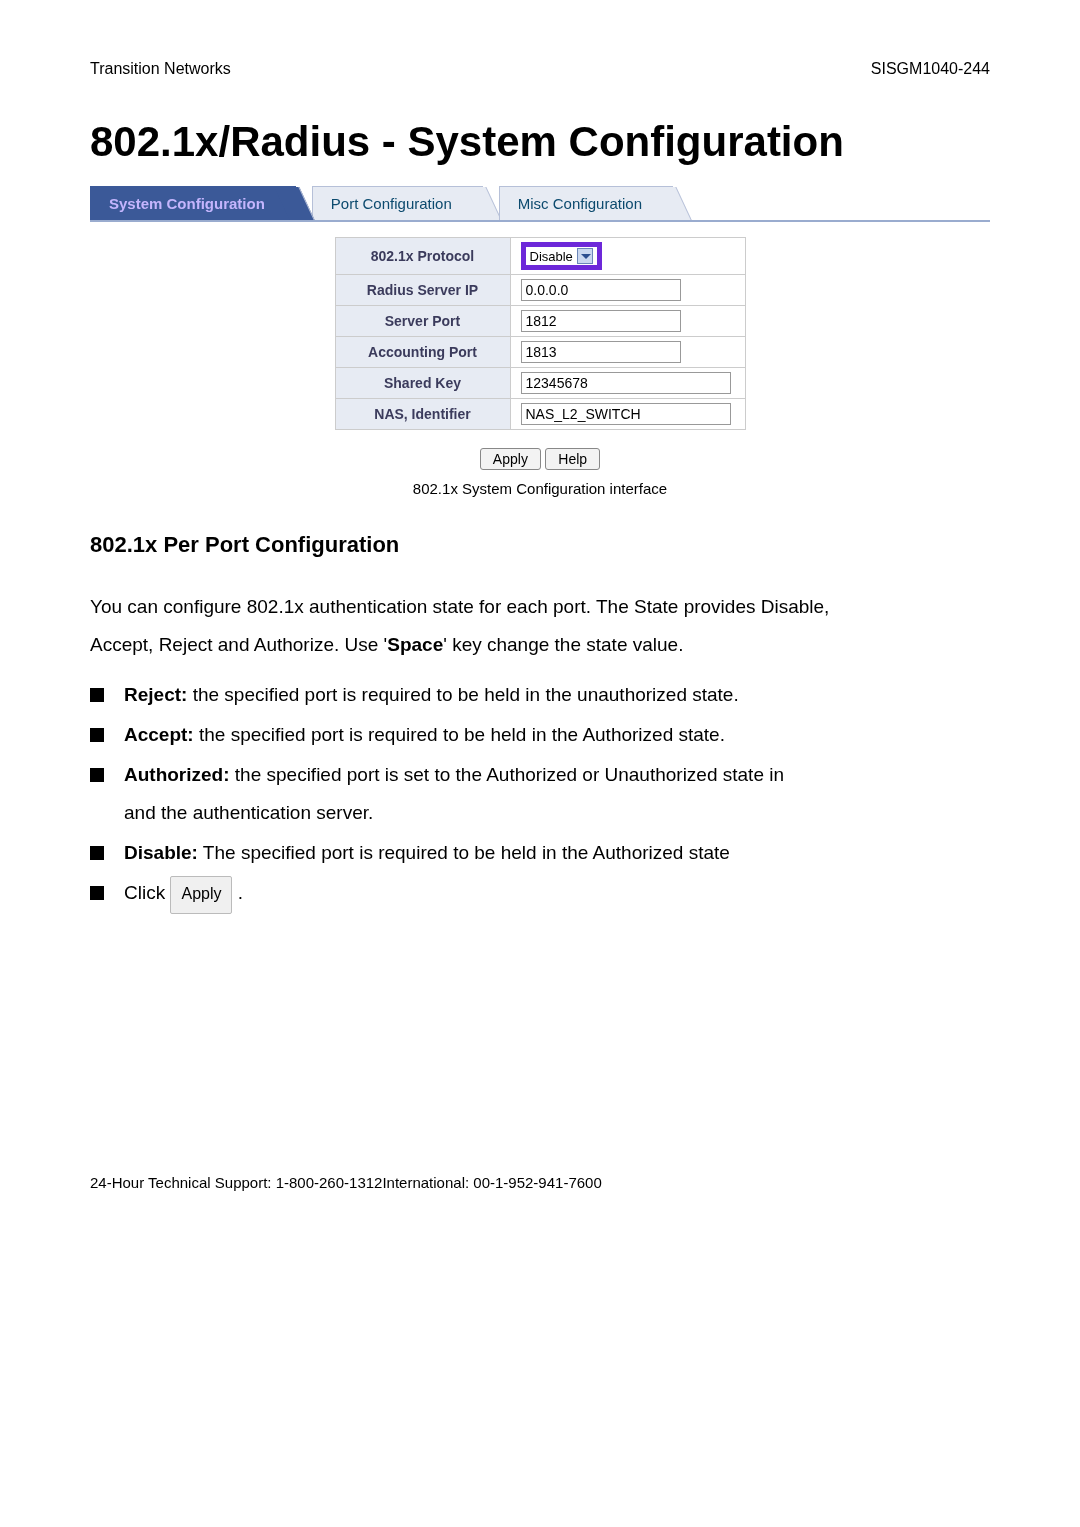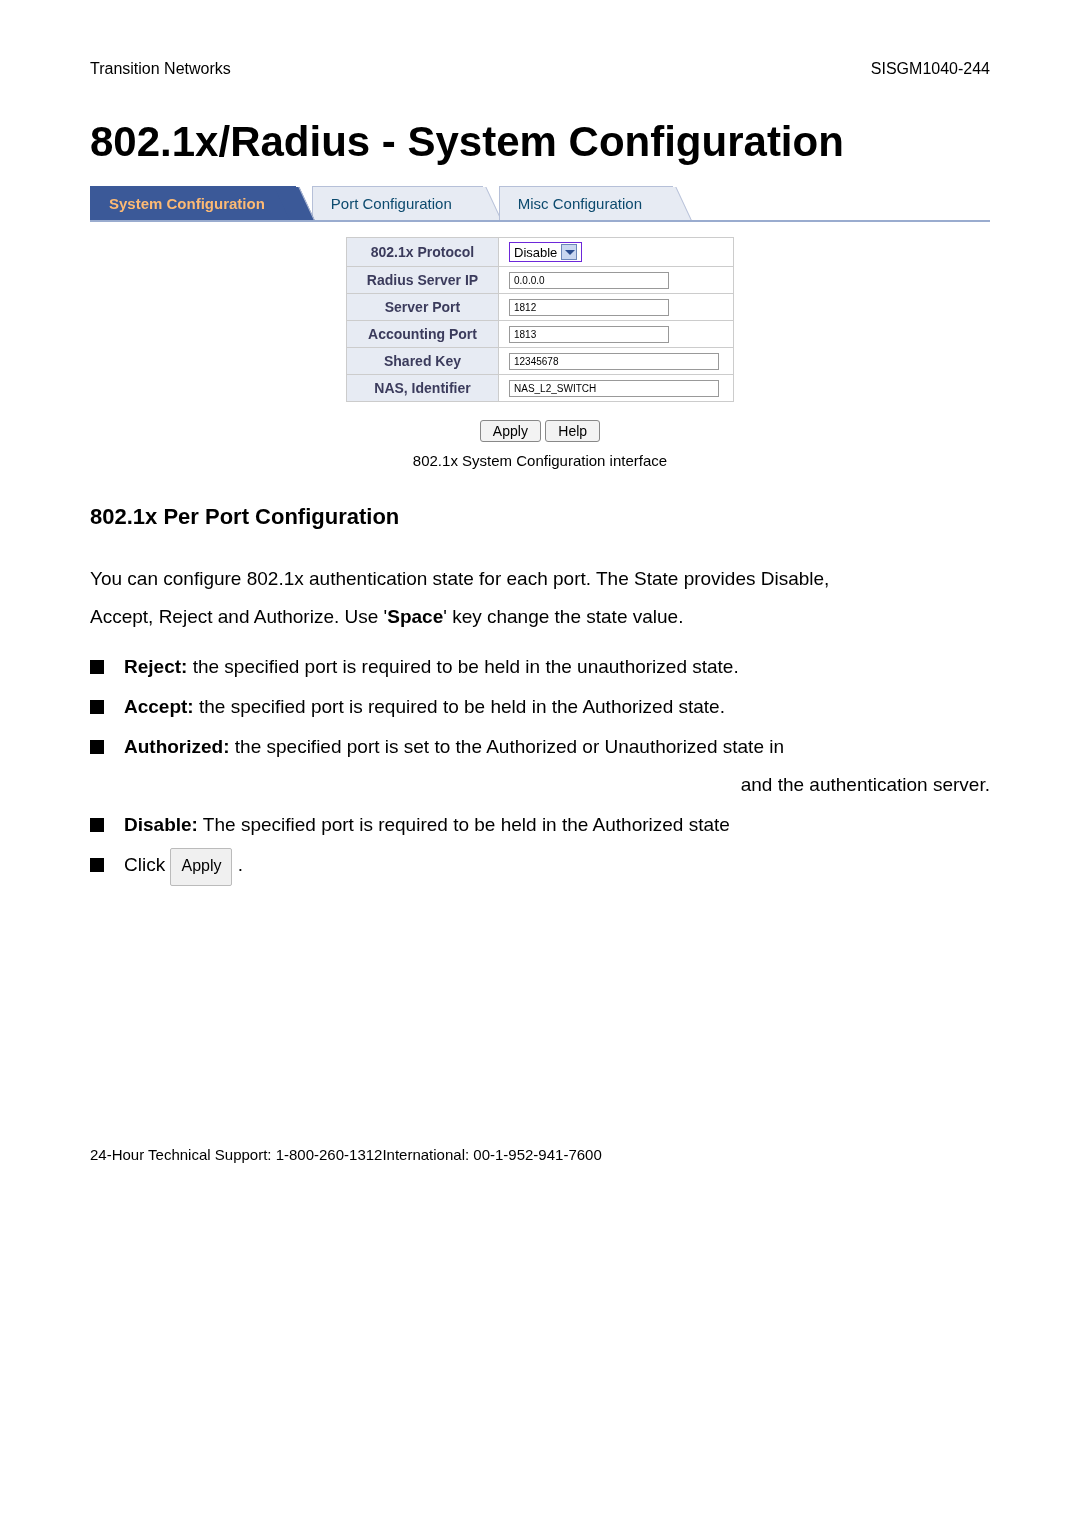--- a/index.html
+++ b/index.html
@@ -40,46 +40,46 @@
     content: "";
     position: absolute;
     right: -12px; top: 0; bottom: 0;
     width: 24px;
     background: inherit;
     transform: skewX(25deg);
     border-right: 1px solid #b6c0d8;
   }
   .tab.active {
     background: #3b5998;
-    color: #fdba74;
+    color: #c4b5fd;
     font-weight: bold;
     z-index: 2;
     border-color: #3b5998;
   }
   .tab + .tab { margin-left: 16px; }
   .config-table {
     margin: 0 auto;
     border-collapse: collapse;
   }
   .config-table td {
     border: 1px solid #ccc;
     padding: 4px 10px;
     font-size: 14px;
     vertical-align: middle;
   }
   .config-table td.label {
     background: #e7ebf3;
     color: #3b3b5c;
     font-weight: bold;
     text-align: center;
-    width: 152px;
+    width: 175px;
   }
   .config-table td.value { width: 235px; background: #fff; }
   .dropdown {
-    border: 1px solid #6d28d9;
+    border: 5px solid #6d28d9;
     padding: 1px 4px;
     font-size: 13px;
     display: inline-flex;
     align-items: center;
     gap: 4px;
     background: #fff;
   }
   .dropdown .arrow {
     display: inline-block;
     background: #c9d7f0;
@@ -90,21 +90,21 @@
   .dropdown .arrow::after {
     content: "";
     position: absolute;
     left: 3px; top: 5px;
     border-left: 5px solid transparent;
     border-right: 5px solid transparent;
     border-top: 5px solid #2a4d8f;
   }
   .text-input {
     border: 1px solid #999;
-    font-size: 10px;
+    font-size: 14px;
     padding: 2px 4px;
     width: 160px;
     font-family: inherit;
   }
   .text-input.wide { width: 210px; }
   .btn-row { text-align: center; margin-top: 18px; }
   .btn {
     border: 1px solid #888;
     background: #f3f3f3;
     padding: 2px 12px;
@@ -214,21 +214,21 @@
 
 <ul class="square">
   <li>
     <b>Reject:</b><span> the specified port is required to be held in the unauthorized state.</span>
   </li>
   <li>
     <b>Accept:</b><span> the specified port is required to be held in the Authorized state.</span>
   </li>
   <li class="li-justify">
     <b>Authorized:</b><span> the specified port is set to the Authorized or Unauthorized state in</span>
-    <div class="indent-cont" style="text-align:right">and the authentication server.</div>
+    <div class="indent-cont" style="text-align:left">and the authentication server.</div>
   </li>
   <li>
     <b>Disable:</b><span> The specified port is required to be held in the Authorized state</span>
   </li>
   <li>
     <span>Click </span><span class="inline-apply">Apply</span><span> .</span>
   </li>
 </ul>
 
 <div class="footer-row">

